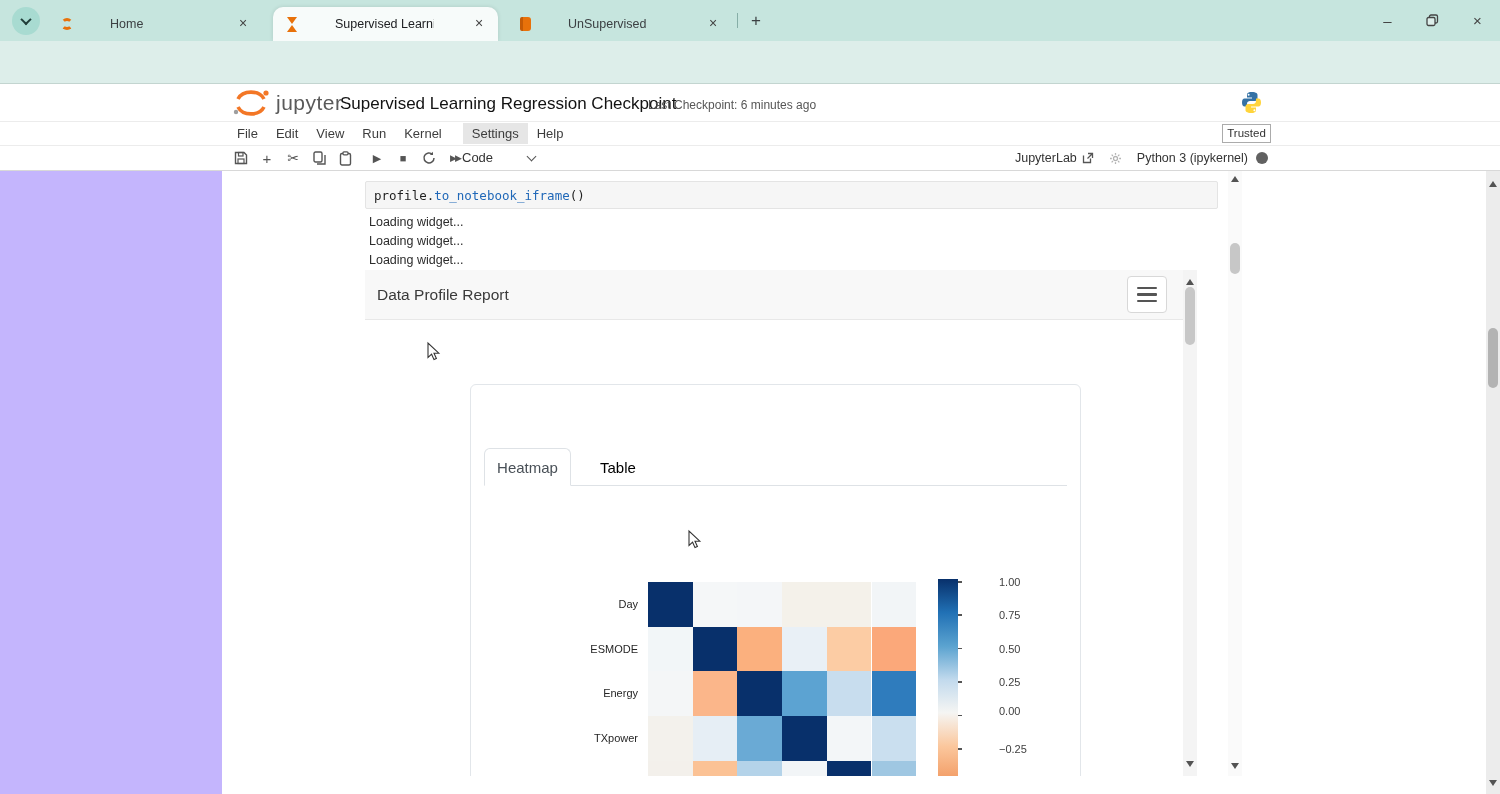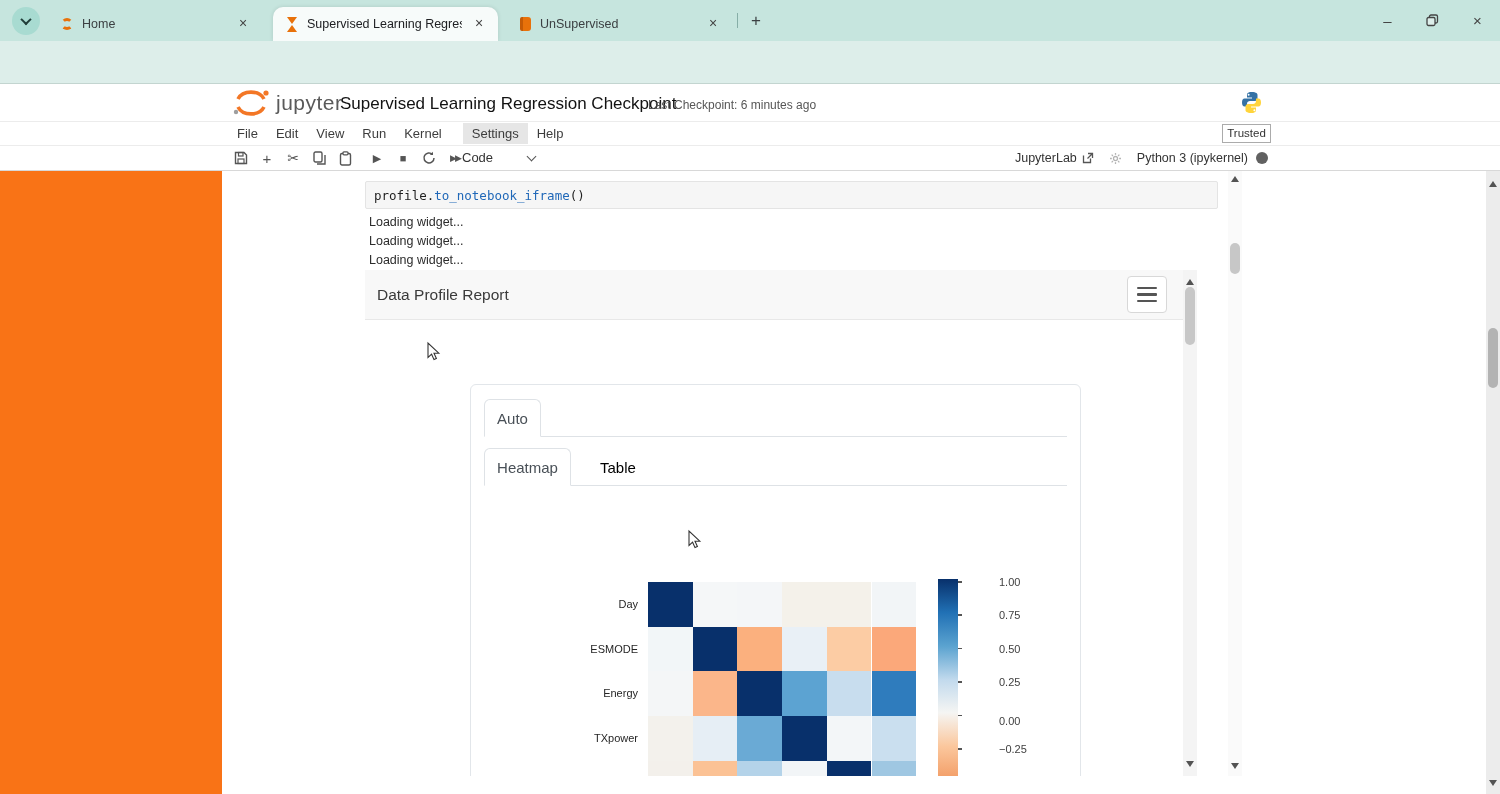--- a/index.html
+++ b/index.html
@@ -3,21 +3,21 @@
 <meta charset="utf-8">
 <style>
   * { margin:0; padding:0; box-sizing:border-box; }
   html,body { width:1500px; height:794px; font-family:"Liberation Sans", sans-serif; }
   #root { position:relative; width:1500px; height:794px; overflow:hidden; background:#fff; }
 
   
   .tabstrip { position:absolute; left:0; top:0; width:1500px; height:41px; background:#c6e5de; }
   .tab-search-btn { position:absolute; left:12px; top:7px; width:28px; height:28px; border-radius:50%; background:#a8dbd1; display:flex; align-items:center; justify-content:center; }
   .chev { width:8px; height:8px; border-right:2px solid #1f3d38; border-bottom:2px solid #1f3d38; transform:rotate(45deg) translate(-1px,-1px); }
-  .tab { position:absolute; top:7px; height:34px; display:flex; align-items:center; padding:0 10px 0 12px; color:#3c4043; font-size:12.5px; }
+  .tab { position:absolute; top:7px; height:34px; display:flex; align-items:center; padding:0 10px 0 12px; color:#3c4043; font-size:12.5px;gap:28px; }
   .tab.active { background:#f7fbfa; border-radius:10px 10px 0 0; box-shadow:0 0 4px rgba(0,0,0,.12); color:#202124; height:34px; }
   .tab-title { flex:1; overflow:hidden; white-space:nowrap; margin:0 8px; }
   .tab-close { width:18px; height:18px; border-radius:50%; text-align:center; line-height:17px; font-size:14px; color:#444; }
   .favicon { width:14px; height:14px; display:inline-flex; align-items:center; justify-content:center; flex:none; }
   .fav-ring { width:12px; height:12px; border:3px solid #e8710a; border-left-color:transparent; border-right-color:transparent; border-radius:50%; }
   .fav-hourglass { position:relative; width:12px; height:15px; }
   .fav-hourglass::before { content:''; position:absolute; left:1px; top:0; border:5px solid transparent; border-top:7px solid #e8710a; }
   .fav-hourglass::after { content:''; position:absolute; left:1px; bottom:0; border:5px solid transparent; border-bottom:7px solid #e8710a; }
   .fav-book { width:11px; height:14px; background:#e8710a; border-radius:2px 3px 3px 2px; border-left:3px solid #c55a05; }
   .strip-divider { position:absolute; left:737px; top:13px; width:1px; height:15px; background:#86aea7; }
@@ -54,21 +54,21 @@
   .jtoolbar { position:absolute; left:0; top:146px; width:1500px; height:25px; background:#fff; border-bottom:1px solid #d8d8d8; }
   .jtb-icons { position:absolute; left:228px; top:0; height:24px; display:flex; align-items:center; }
   .jtb-ic { width:26px; height:20px; display:flex; align-items:center; justify-content:center; color:#555; font-size:12px; }
   .jtb-ic svg { display:block; }
   .celltype { position:absolute; left:462px; top:4px; font-size:13px; color:#333; }
   .celltype-chev { position:absolute; left:528px; top:7px; width:7px; height:7px; border-right:1.6px solid #555; border-bottom:1.6px solid #555; transform:rotate(45deg); }
   .jtb-right { position:absolute; right:232px; top:0; height:24px; display:flex; align-items:center; font-size:12.5px; color:#333; }
   .kernel-dot { width:12px; height:12px; border-radius:50%; background:#616161; margin-left:8px; }
 
   
-  .main { position:absolute; left:0; top:171px; width:1200px; height:623px; background:#f97316; }
+  .main { position:absolute; left:0; top:171px; width:1200px; height:623px; background:#c4b5fd; }
   .nb-panel { position:absolute; left:222px; top:0; width:1048px; height:623px; background:#fff; }
   .code-cell { position:absolute; left:365px; top:10px; width:853px; height:28px; background:#f6f6f6; border:1px solid #e4e4e4; border-radius:2px; display:flex; align-items:center; font-family:"DejaVu Sans Mono", monospace; font-size:12.5px; padding-left:8px; color:#1f1f1f; }
   .tok-blue { color:#2068b8; }
   .loading-line { position:absolute; left:369px; font-size:12.5px; color:#2b2b2b; }
 
   
   .iframe { position:absolute; left:365px; top:99px; width:818px; height:506px; background:#fff; overflow:hidden; }
   .rnavbar { position:absolute; left:0; top:0; width:818px; height:50px; background:#f8f8f8; border-bottom:1px solid #e8e8e8; }
   .rtitle { position:absolute; left:12px; top:16px; font-size:15.5px; color:#3a3a3a; }
   .hamburger { position:absolute; right:16px; top:6px; width:40px; height:37px; border:1px solid #d8d8d8; border-radius:4px; background:#fff; display:flex; flex-direction:column; align-items:center; justify-content:center; gap:4px; }
@@ -307,23 +307,20 @@
       <div class="rnavbar">
         <span class="rtitle">Data Profile Report</span>
         <div class="hamburger">
             <i></i>
             <i></i>
             <i></i>
           </div>
       </div>
 
       <div class="card">
-        <div class="nav1">
-          <div class="navtab tab-auto">Auto</div>
-        </div>
         <div class="nav2">
           <div class="navtab tab-heatmap">Heatmap</div>
           <div class="tab-table">Table</div>
         </div>
 
         <div class="hm-grid">
             <div class="hm-cell" style="left: 0px; top: 0px; background: rgb(8, 48, 107);"></div>
             <div class="hm-cell" style="left: 44.7px; top: 0px; background: rgb(245, 247, 248);"></div>
             <div class="hm-cell" style="left: 89.4px; top: 0px; background: rgb(244, 246, 248);"></div>
             <div class="hm-cell" style="left: 134.1px; top: 0px; background: rgb(244, 241, 234);"></div>
@@ -364,21 +361,21 @@
         <div id="cbar-ticks">
             <div class="cbar-dash" style="top: 196px;"></div>
             <div class="cbar-tick" style="top: 191px;">1.00</div>
             <div class="cbar-dash" style="top: 229.4px;"></div>
             <div class="cbar-tick" style="top: 224.4px;">0.75</div>
             <div class="cbar-dash" style="top: 262.8px;"></div>
             <div class="cbar-tick" style="top: 257.8px;">0.50</div>
             <div class="cbar-dash" style="top: 296.2px;"></div>
             <div class="cbar-tick" style="top: 291.2px;">0.25</div>
             <div class="cbar-dash" style="top: 329.6px;"></div>
-            <div class="cbar-tick" style="top: 330px; text-align: right;">0.00</div>
+            <div class="cbar-tick" style="top: 320px; text-align: right;">0.00</div>
             <div class="cbar-dash" style="top: 363px;"></div>
             <div class="cbar-tick" style="top: 358px;">−0.25</div>
           </div>
       </div>
     </div>
 
     <div class="sbar" style="left:1183px;top:99px;height:506px;background:#f4f4f4">
       <div class="sb-up" style="top:5px"></div>
       <div class="sb-thumb" style="top:17px;height:58px"></div>
       <div class="sb-down" style="bottom:5px"></div>

